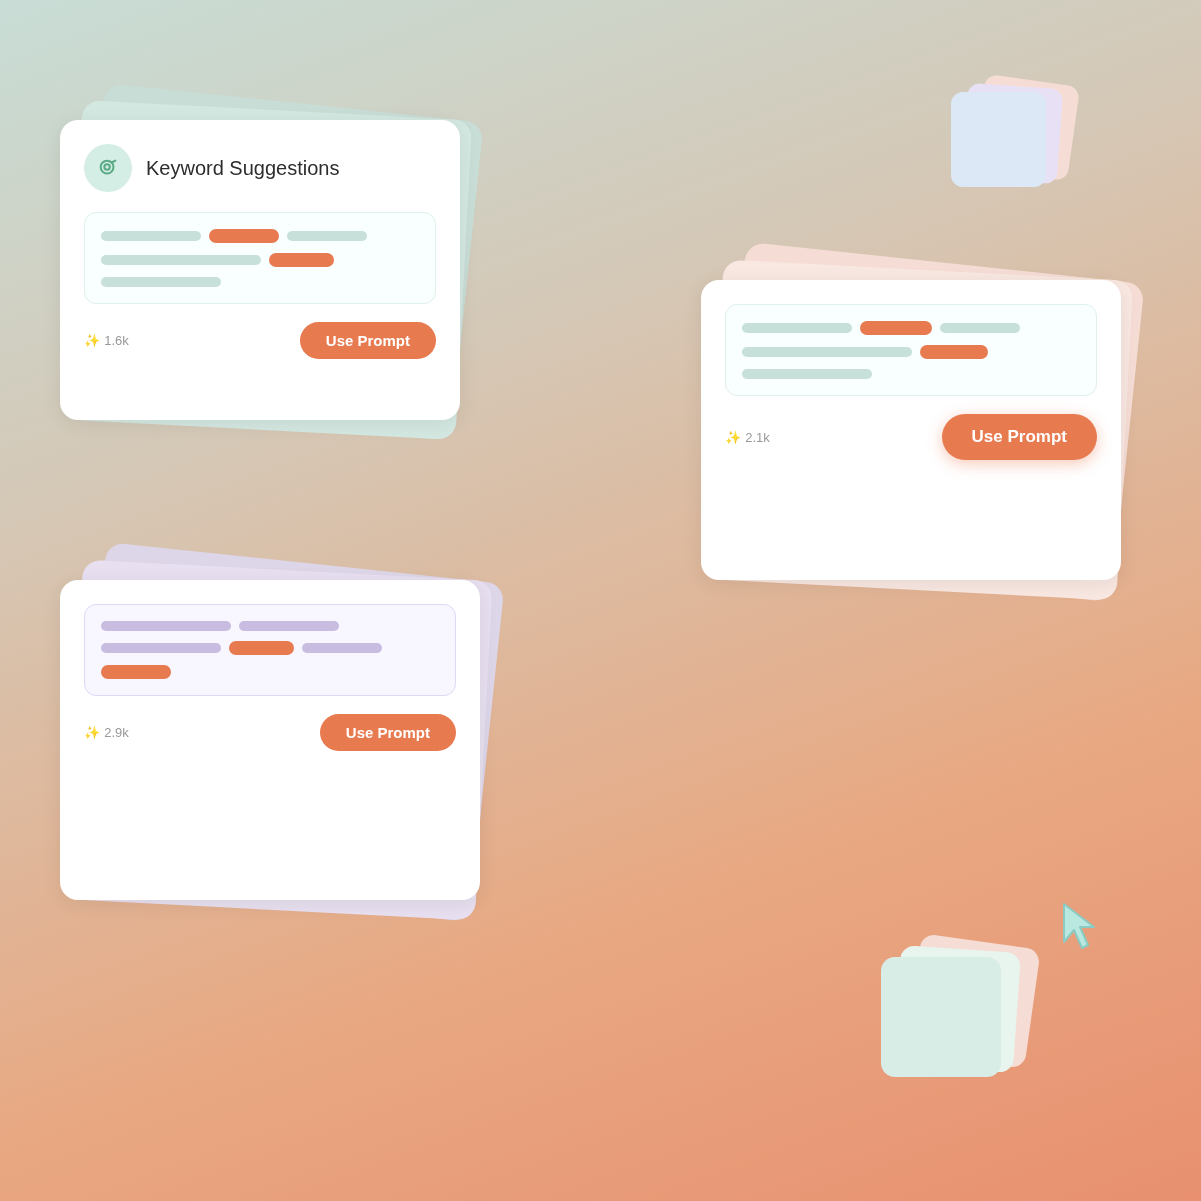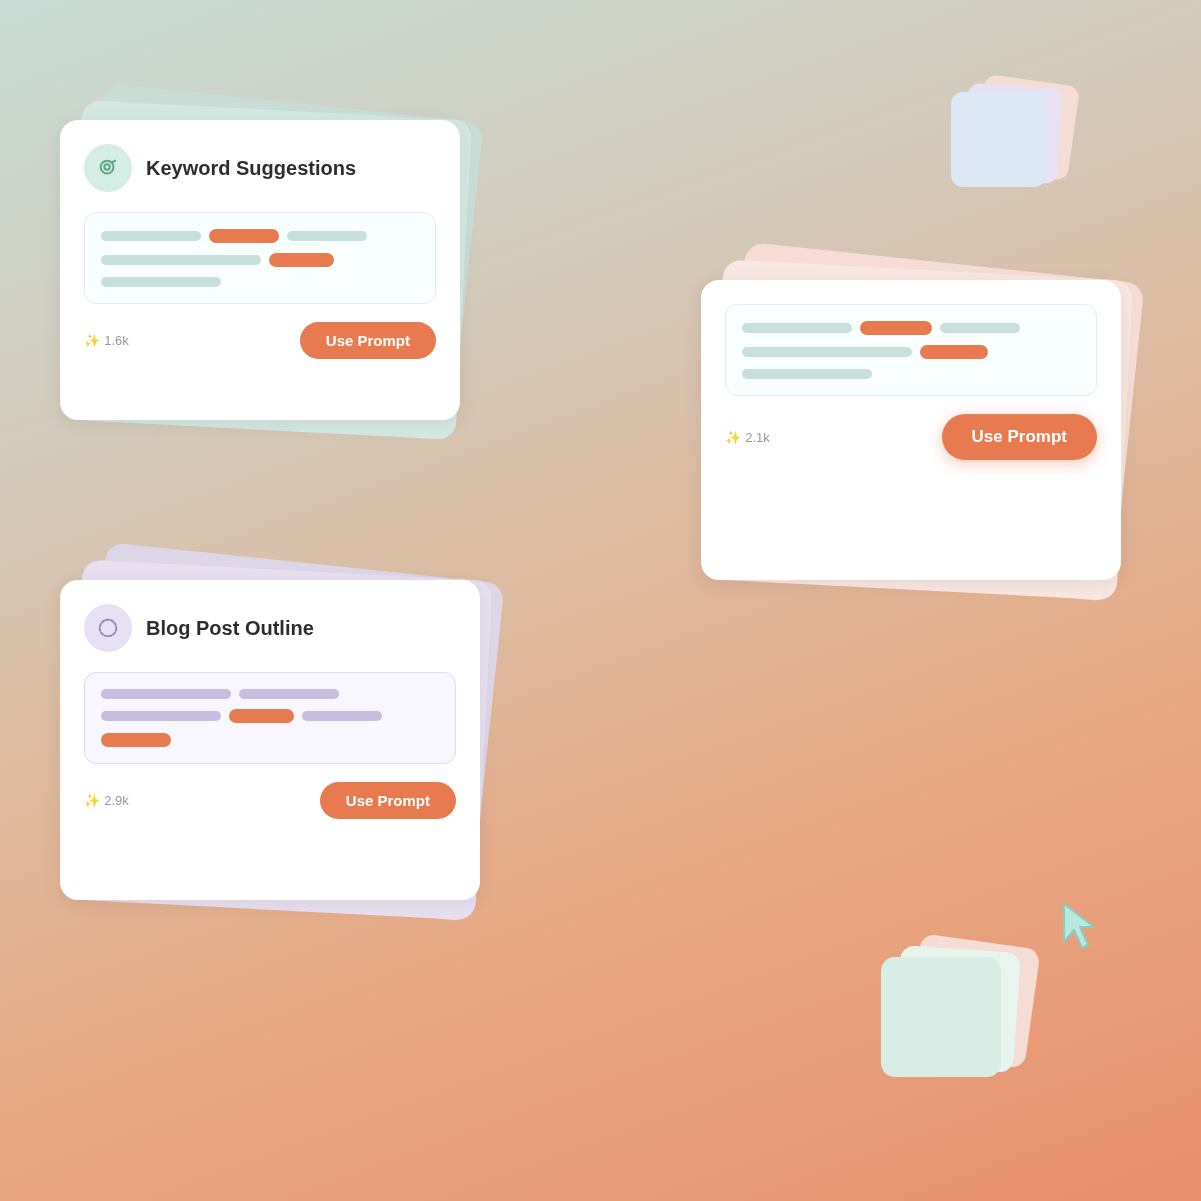--- a/index.html
+++ b/index.html
@@ -151,21 +151,21 @@
       background: #fde8e0;
       color: #e8724a;
     }
     .card-icon.purple {
       background: #e8e0f5;
       color: #9080c0;
     }
 
     .card-title {
       font-size: 20px;
-      font-weight: 700;
+      font-weight: 400;
       color: #2d2d2d;
     }
 
     
     .content-box {
       background: #f8fffe;
       border: 1px solid #e0f0ec;
       border-radius: 12px;
       padding: 16px;
       margin-bottom: 18px;
@@ -333,28 +333,20 @@
         </div>
         <button class="use-prompt-btn" style="font-size:17px; padding: 13px 30px; box-shadow: 0 4px 15px rgba(232,122,80,0.4);">Use Prompt</button>
       </div>
     </div>
   </div>
 
   <div class="card-stack outline-stack">
     <div class="card-back-3"></div>
     <div class="card-back-2"></div>
     <div class="card">
-      <div class="card-header">
-        <div class="card-icon purple">
-          <svg width="22" height="22" viewBox="0 0 24 24" fill="none" stroke="#9080c0" stroke-width="2" stroke-linecap="round" stroke-linejoin="round">
-            <circle cx="12" cy="12" r="9" stroke-dasharray="3 2"></circle>
-          </svg>
-        </div>
-        <span class="card-title">Blog Post Outline</span>
-      </div>
       <div class="content-box light-purple">
         <div class="line-row">
           <div class="line-plain purple" style="width:130px;"></div>
           <div class="line-plain purple" style="width:100px;"></div>
         </div>
         <div class="line-row">
           <div class="line-plain purple" style="width:120px;"></div>
           <div class="line-tag" style="width:65px;"></div>
           <div class="line-plain purple" style="width:80px;"></div>
         </div>

